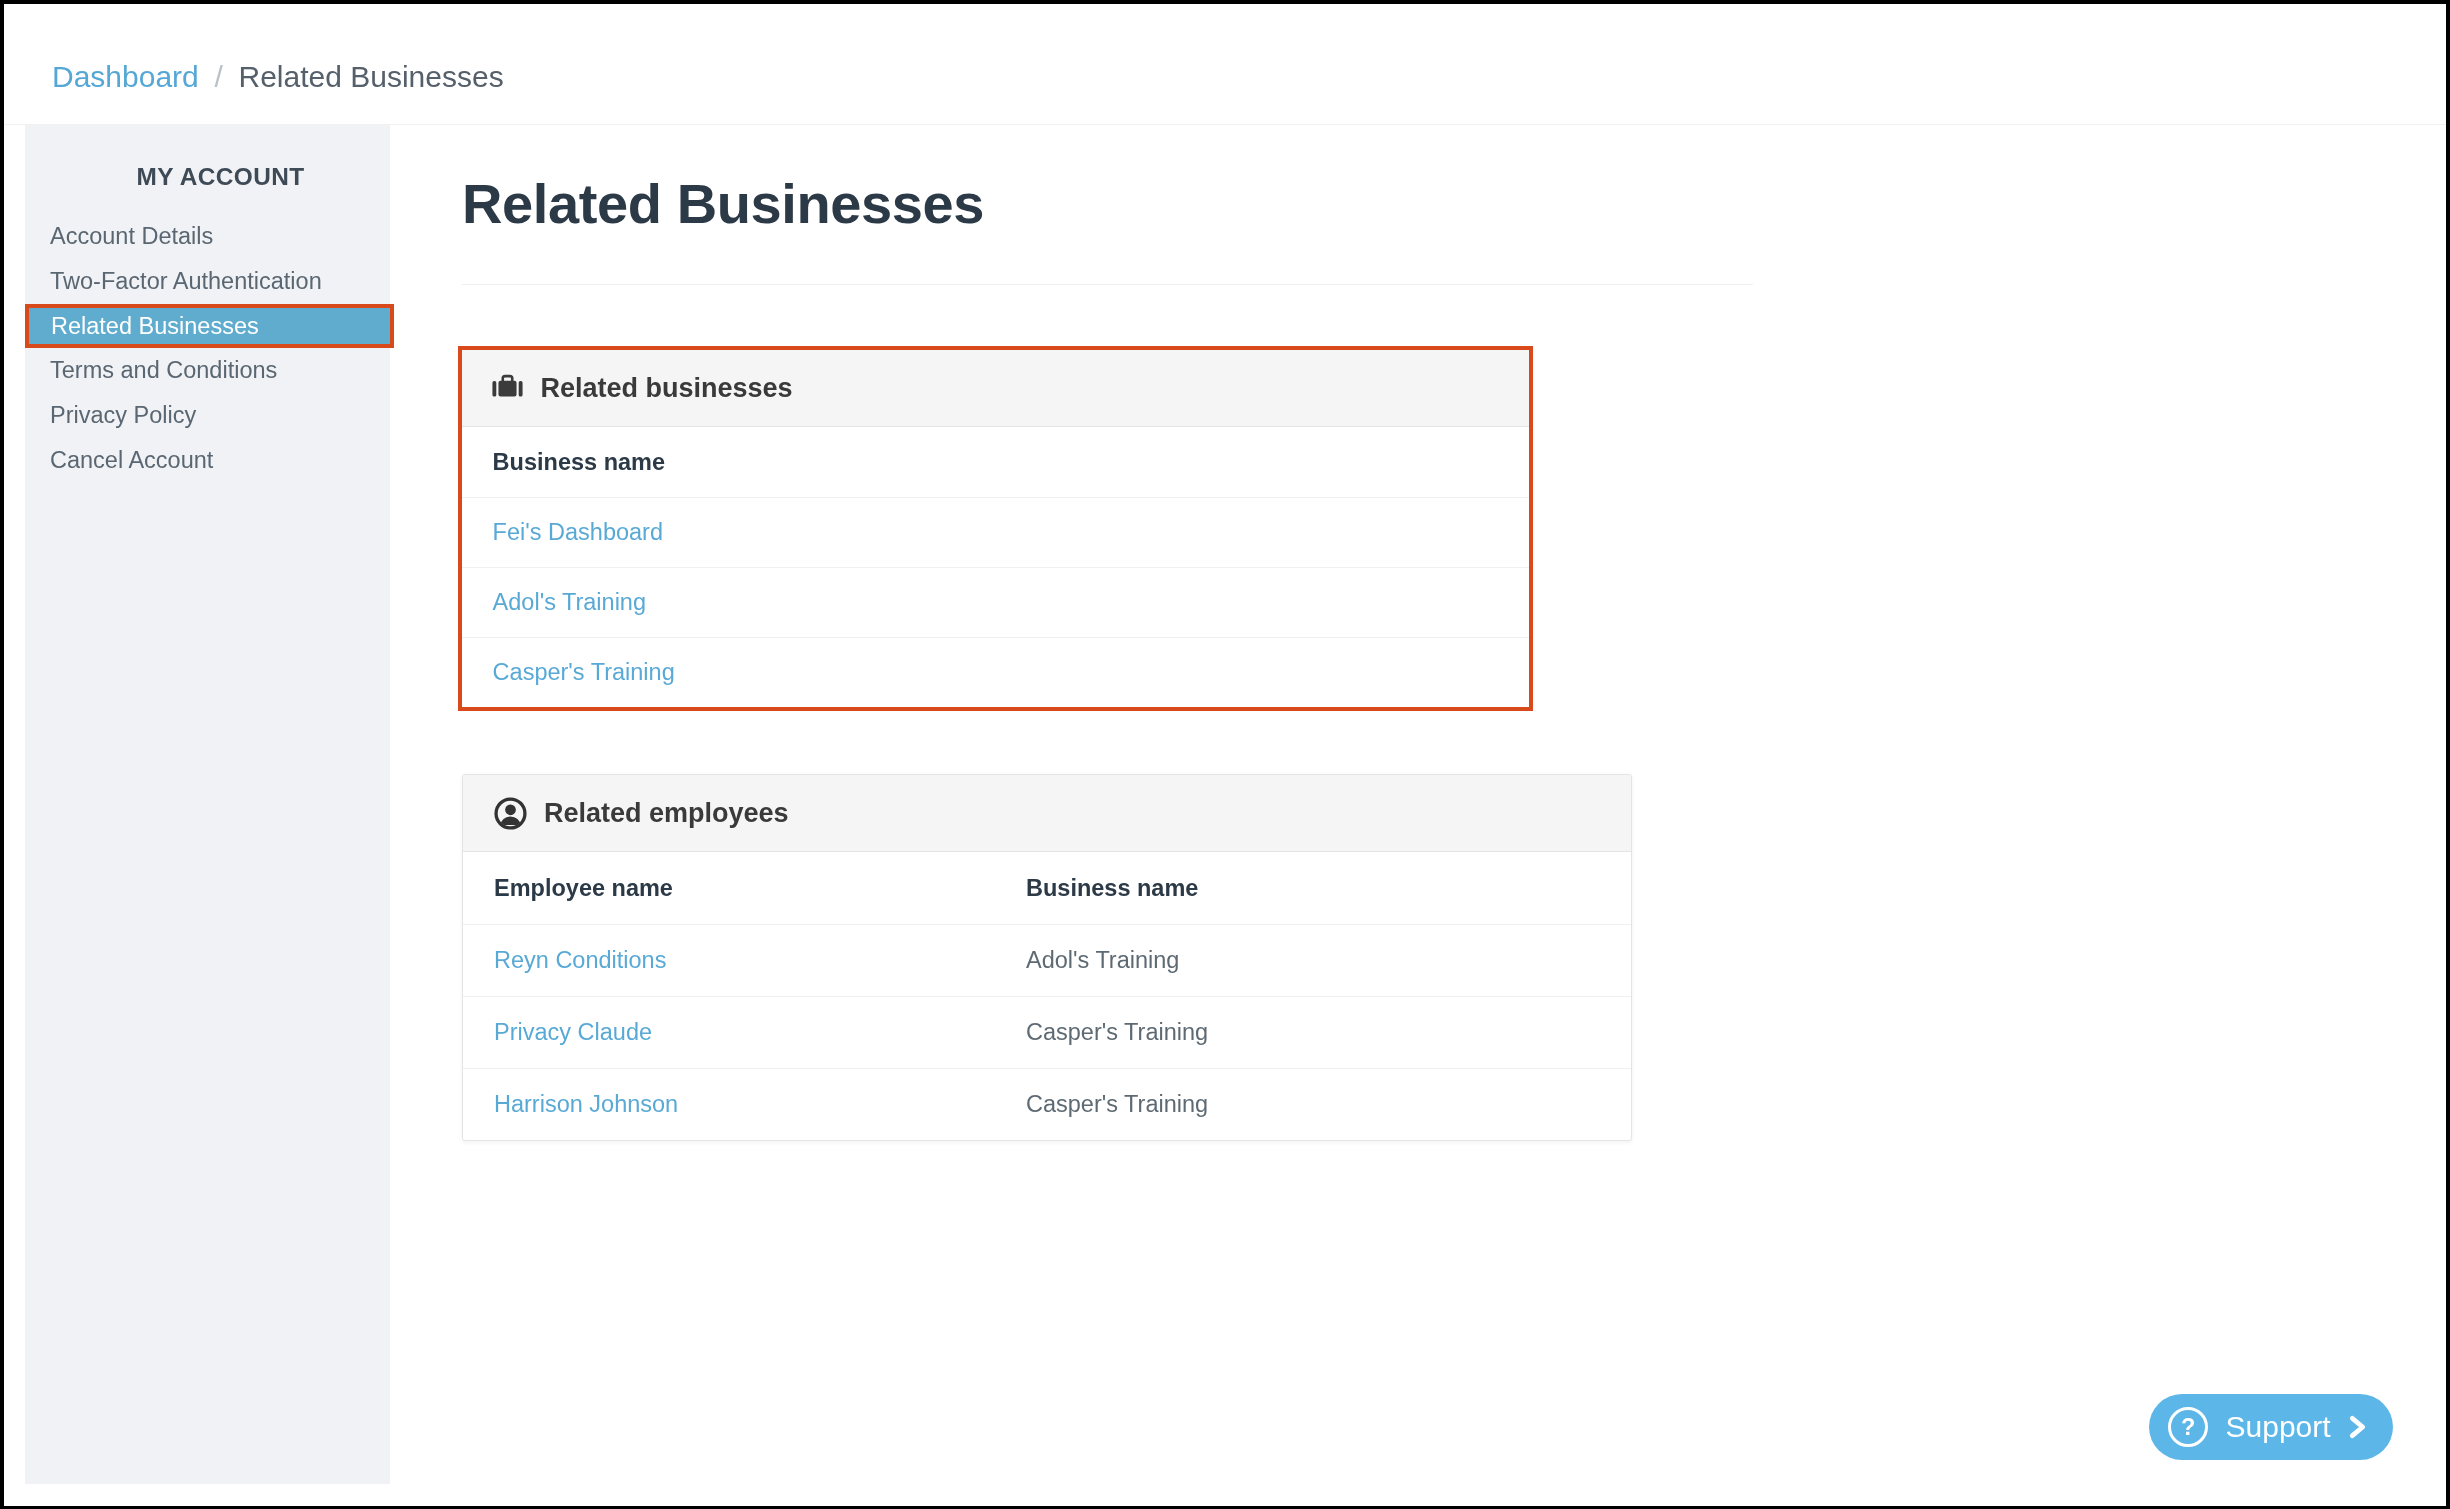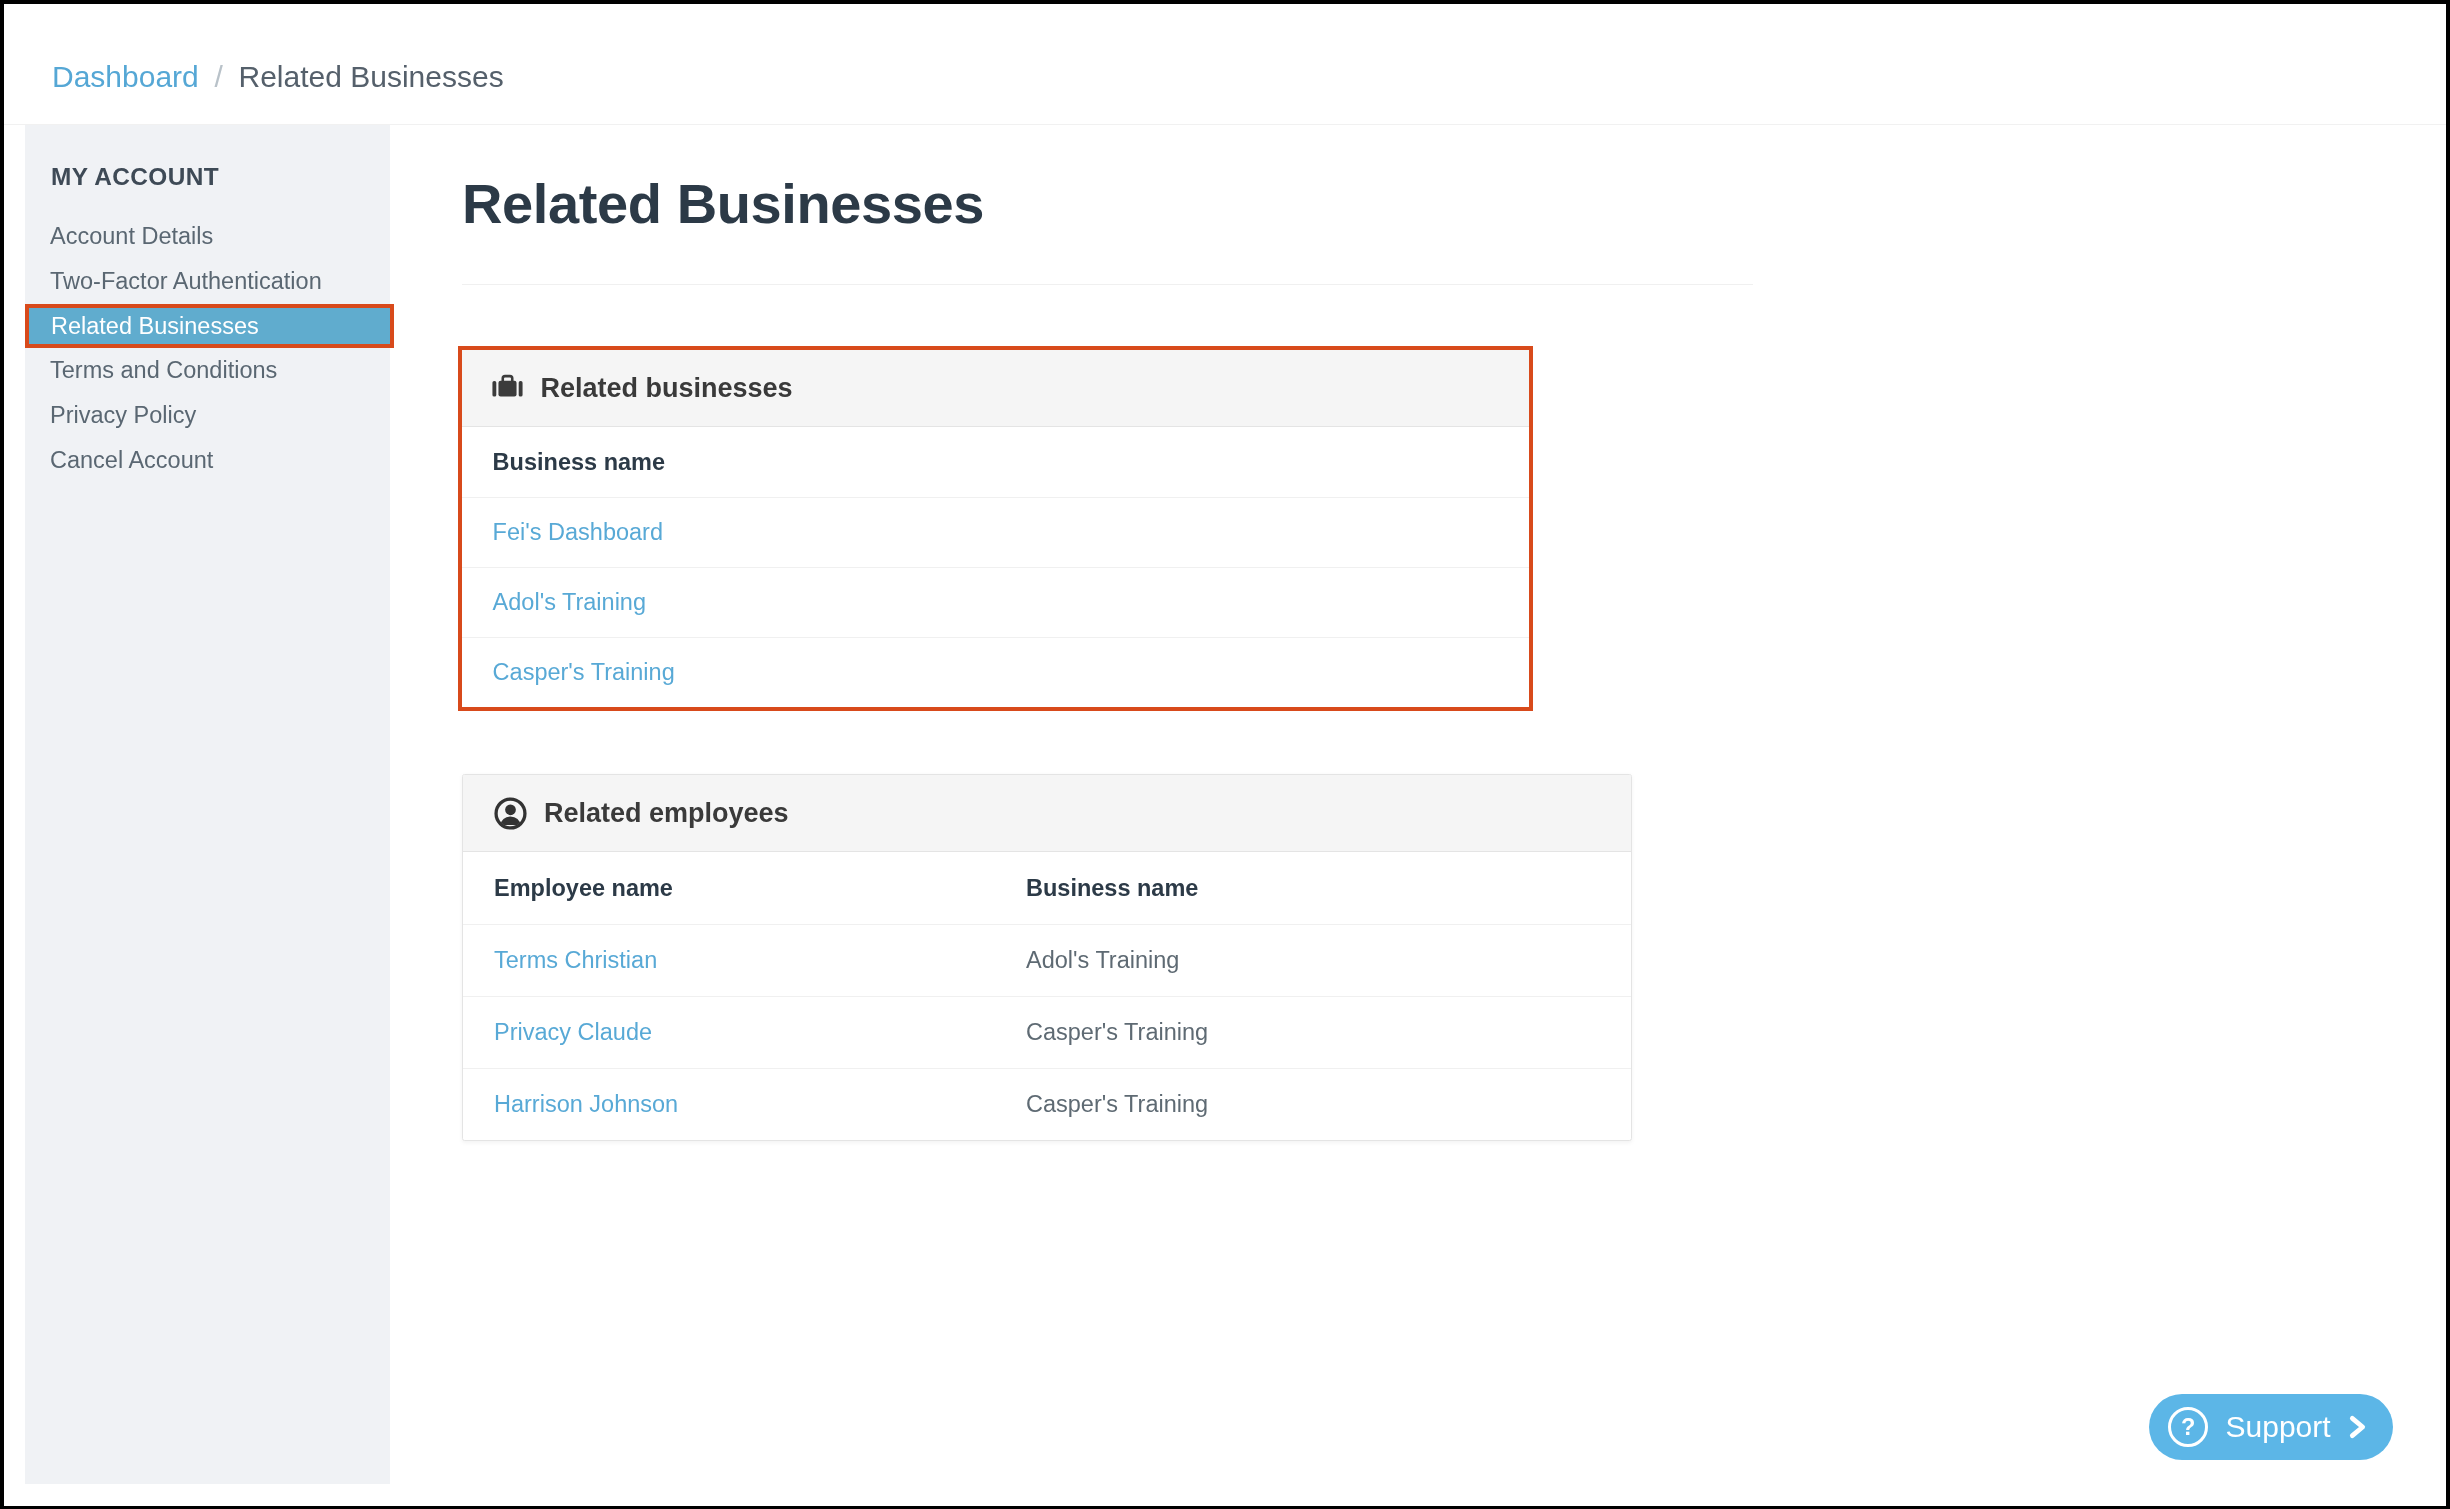--- a/index.html
+++ b/index.html
@@ -46,20 +46,21 @@
     padding-top: 38px;
     flex-shrink: 0;
   }
   .sidebar-title {
     font-size: 24.4px;
     font-weight: 700;
     color: #3e4a56;
     padding-left: 26px;
     letter-spacing: 0.4px;
     margin-bottom: 23px;
+    text-align: center;
   }
   .sidebar-item {
     height: 45px;
     display: flex;
     align-items: center;
     padding-left: 25px;
     font-size: 23.5px;
     color: #5a6772;
     cursor: pointer;
   }
@@ -235,21 +236,21 @@
                 <path d="M8 34 a12 10.5 0 0 1 24 0 z" fill="#333333" clip-path="url(#pclip)"></path>
               </svg>
             </span>
             <span class="panel-header-label">Related employees</span>
           </div>
           <div class="emp-row">
             <span class="col-header">Employee name</span>
             <span class="col-header">Business name</span>
           </div>
           <div class="emp-row">
-            <span class="link-cell">Terms Christian</span>
+            <span class="link-cell">Reyn Conditions</span>
             <span class="plain-cell">Adol's Training</span>
           </div>
           <div class="emp-row">
             <span class="link-cell">Privacy Claude</span>
             <span class="plain-cell">Casper's Training</span>
           </div>
           <div class="emp-row">
             <span class="link-cell">Harrison Johnson</span>
             <span class="plain-cell">Casper's Training</span>
           </div>

